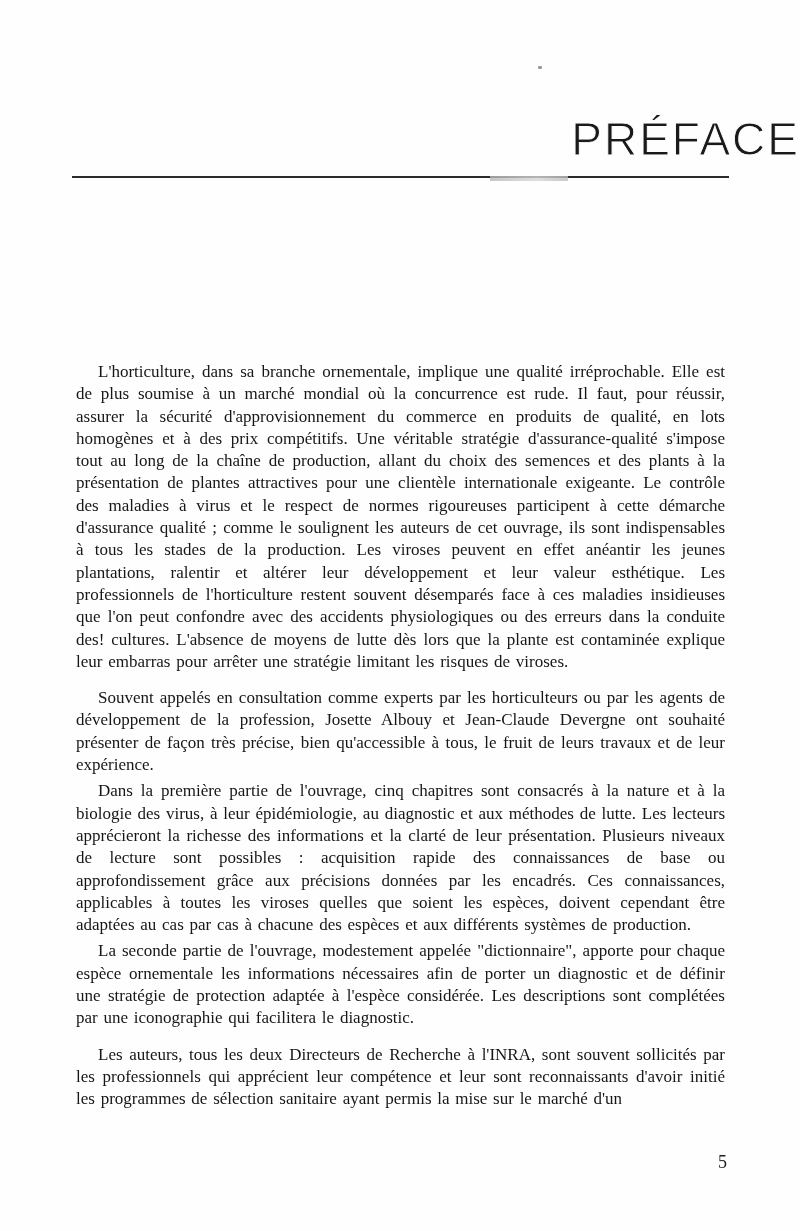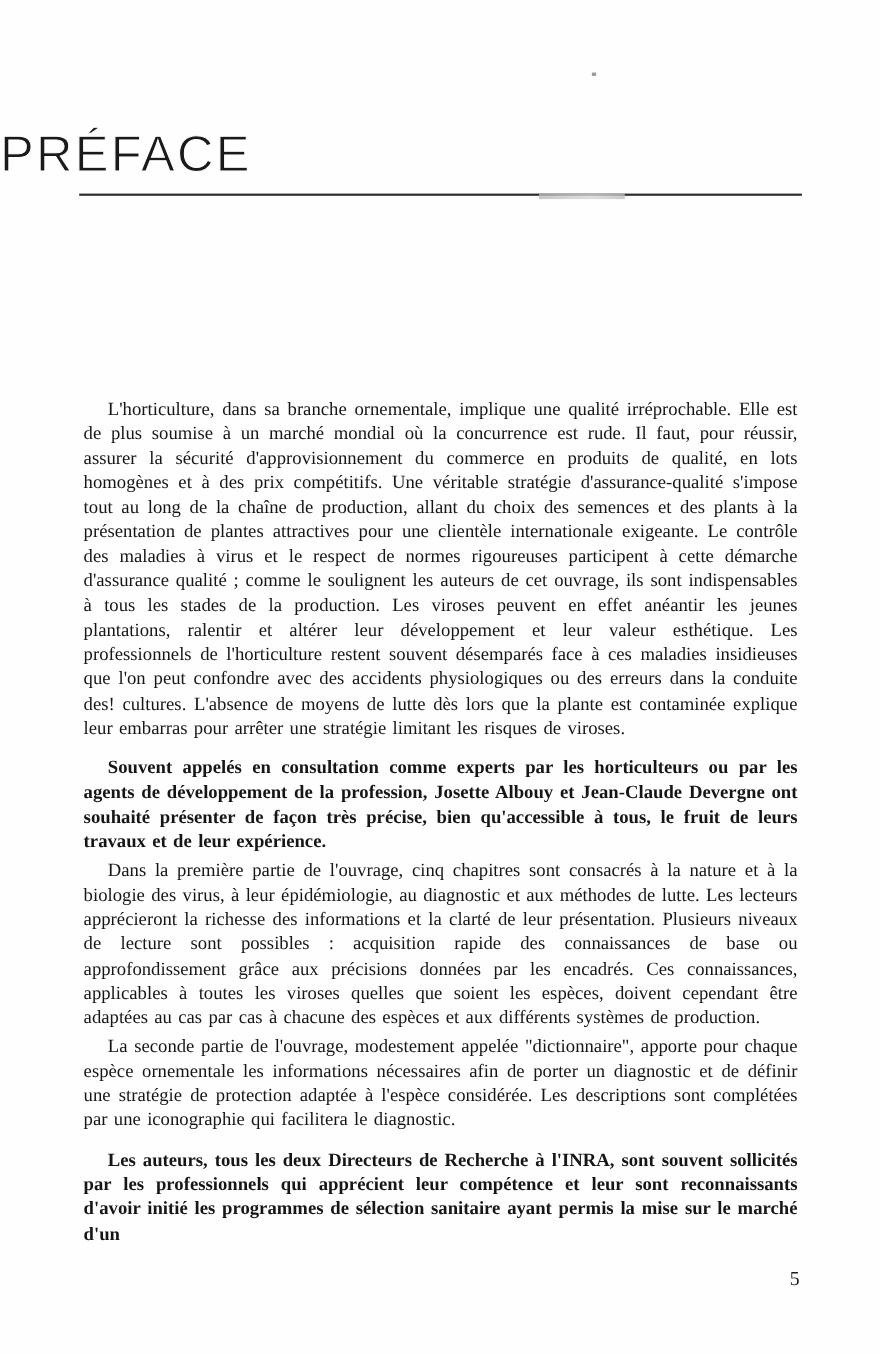--- a/index.html
+++ b/index.html
@@ -15,21 +15,21 @@
     overflow: hidden;
     font-family: "Liberation Serif", serif;
     color: #161616;
   }
   .title {
     position: absolute;
     top: 112px;
     left: 0;
     width: 100%;
     margin: 0;
-    text-align: left;
+    text-align: right;
     font-family: "Liberation Sans", sans-serif;
     font-weight: 100;
     font-size: 46px;
     letter-spacing: 2px;
     color: #1a1a1a;
     -webkit-text-stroke: 0.9px #fefefe; 
   }
   .rule {
     position: absolute;
     top: 176px;
@@ -65,21 +65,20 @@
     line-height: 22.3px;
     text-align: justify;
     word-spacing: 1.5px;
   }
   .body-text p {
     margin: 4px;
     text-indent: 22px;
   }
   .body-text p.spaced {
     margin-top: 14px;
-    font-weight: bold;
   }
   .page-number {
     position: absolute;
     top: 1152px;
     right: 73px;
     font-size: 18px;
     color: #1c1c1c;
   }
 </style>
 </head>

